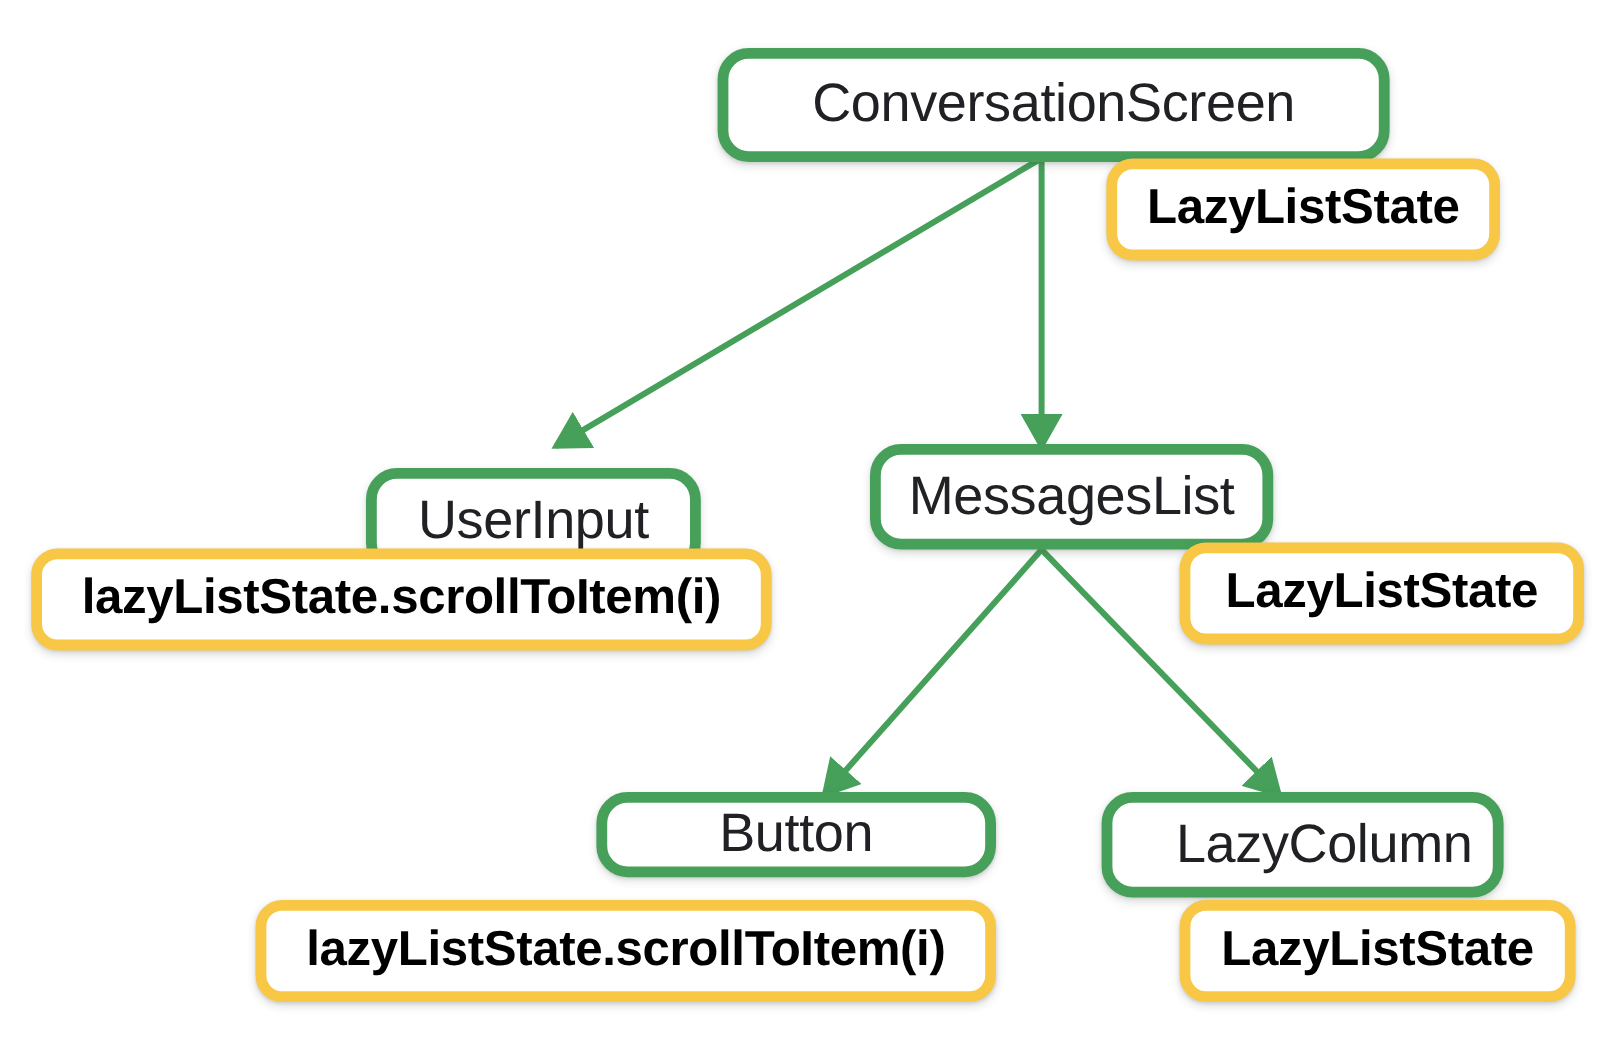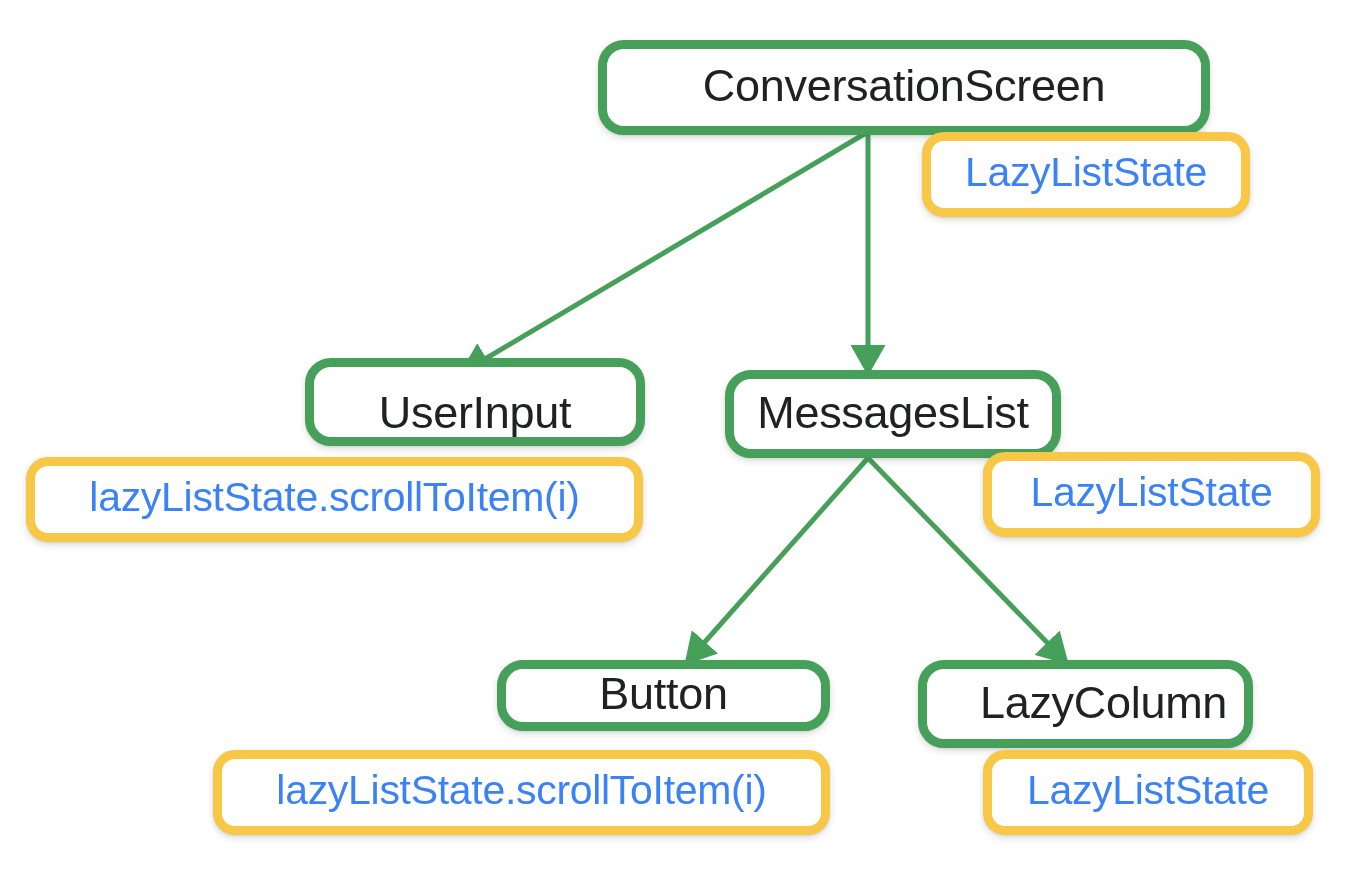--- a/index.html
+++ b/index.html
@@ -45,23 +45,23 @@
     color: #202124;
     font-size: 45px;
     font-weight: 400;
     letter-spacing: -0.3px;
     box-shadow: 0 3px 7px rgba(60,64,67,0.18), 0 1px 2px rgba(60,64,67,0.10);
   }
   .node-state {
     border-color: #F8C745;
     border-width: 9px;
     border-radius: 22px;
-    color: #3b82f6;
+    color: #000000;
     font-size: 41px;
-    font-weight: 400;
+    font-weight: 700;
     letter-spacing: -0.3px;
     box-shadow: 0 3px 7px rgba(60,64,67,0.18), 0 1px 2px rgba(60,64,67,0.10);
     z-index: 4;
   }
   .node-label {
     display: block;
     line-height: 1;
     transform: translateY(-2px);
   }
 </style>
@@ -75,29 +75,29 @@
       <marker id="arrowhead" markerWidth="7" markerHeight="7" refX="5.4" refY="3.5" orient="auto" markerUnits="strokeWidth">
         <path d="M 0 0 L 6.2 3.5 L 0 7 z" fill="#46A05A"></path>
       </marker>
     </defs>
     <line x1="866" y1="133" x2="463" y2="372" stroke="#46A05A" stroke-width="5" marker-end="url(#arrowhead)"></line>
     <line x1="868" y1="133" x2="868" y2="372" stroke="#46A05A" stroke-width="5" marker-end="url(#arrowhead)"></line>
     <line x1="868" y1="458" x2="687" y2="662" stroke="#46A05A" stroke-width="5" marker-end="url(#arrowhead)"></line>
     <line x1="868" y1="458" x2="1066" y2="662" stroke="#46A05A" stroke-width="5" marker-end="url(#arrowhead)"></line>
   </svg>
 
-  <div class="node node-composable" style="left:598px; top:40px; width:612px; height:95px;align-items:center;">
+  <div class="node node-composable" style="left:598px; top:40px; width:560px; height:95px;align-items:center;">
     <span class="node-label">ConversationScreen</span>
   </div>
 
   <div class="node node-state" style="left:922px; top:132px; width:328px; height:85px;">
     <span class="node-label">LazyListState</span>
   </div>
 
-  <div class="node node-composable" style="left:305px; top:358px; width:340px; height:88px;align-items:flex-end;">
+  <div class="node node-composable" style="left:305px; top:390px; width:279px; height:88px;">
     <span class="node-label">UserInput</span>
   </div>
 
   <div class="node node-composable" style="left:725px; top:370px; width:336px; height:88px;">
     <span class="node-label">MessagesList</span>
   </div>
 
   <div class="node node-state" style="left:26px; top:457px; width:617px; height:85px;">
     <span class="node-label">lazyListState.scrollToItem(i)</span>
   </div>

